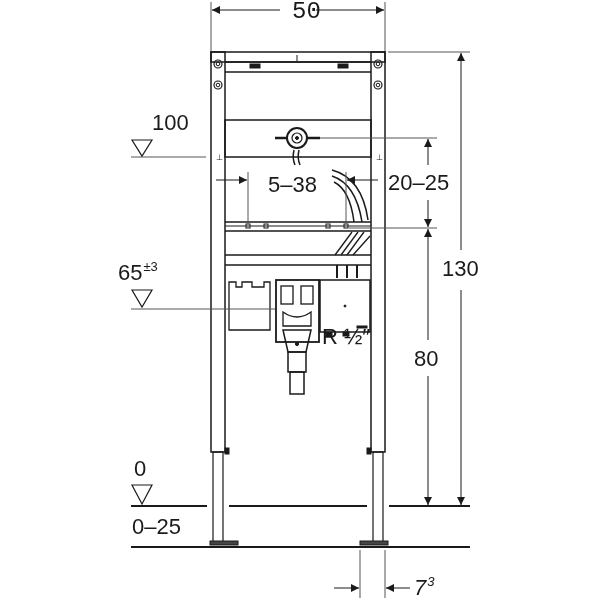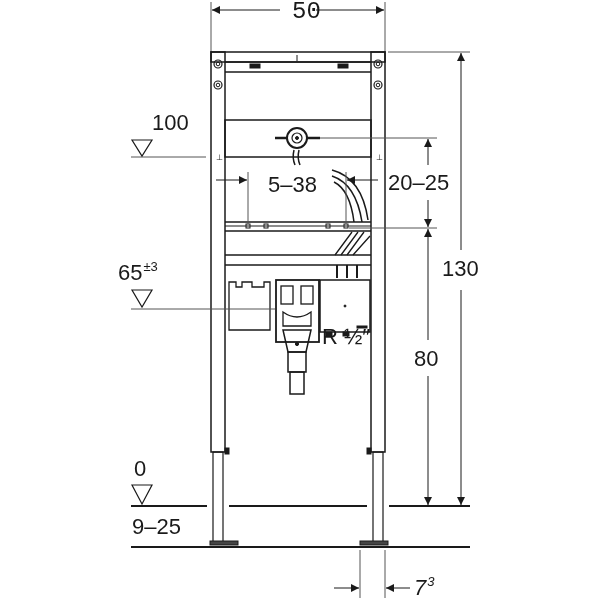--- a/index.html
+++ b/index.html
@@ -151,14 +151,14 @@
 
 <div class="lbl" style="left:292px;top:0px;font-size:24px;font-family:Liberation Mono, monospace;">50</div>
 <div class="lbl" style="left:120px;top:112px;margin-left:32px;">100</div>
 <div class="lbl" style="left:268px;top:174px;">5–38</div>
 <div class="lbl" style="left:388px;top:172px;">20–25</div>
 <div class="lbl" style="left:442px;top:258px;">130</div>
 <div class="lbl" style="left:118px;top:262px;"><span>65</span><sup>±3</sup></div>
 <div class="lbl" style="left:322px;top:326px;">R ½″</div>
 <div class="lbl" style="left:414px;top:348px;">80</div>
 <div class="lbl" style="left:134px;top:458px;">0</div>
-<div class="lbl" style="left:132px;top:516px;">9–25</div>
+<div class="lbl" style="left:132px;top:516px;">0–25</div>
 <div class="lbl" style="left:414px;top:577px;font-style:italic;"><span>7</span><sup>3</sup></div>
 
 </body></html>

